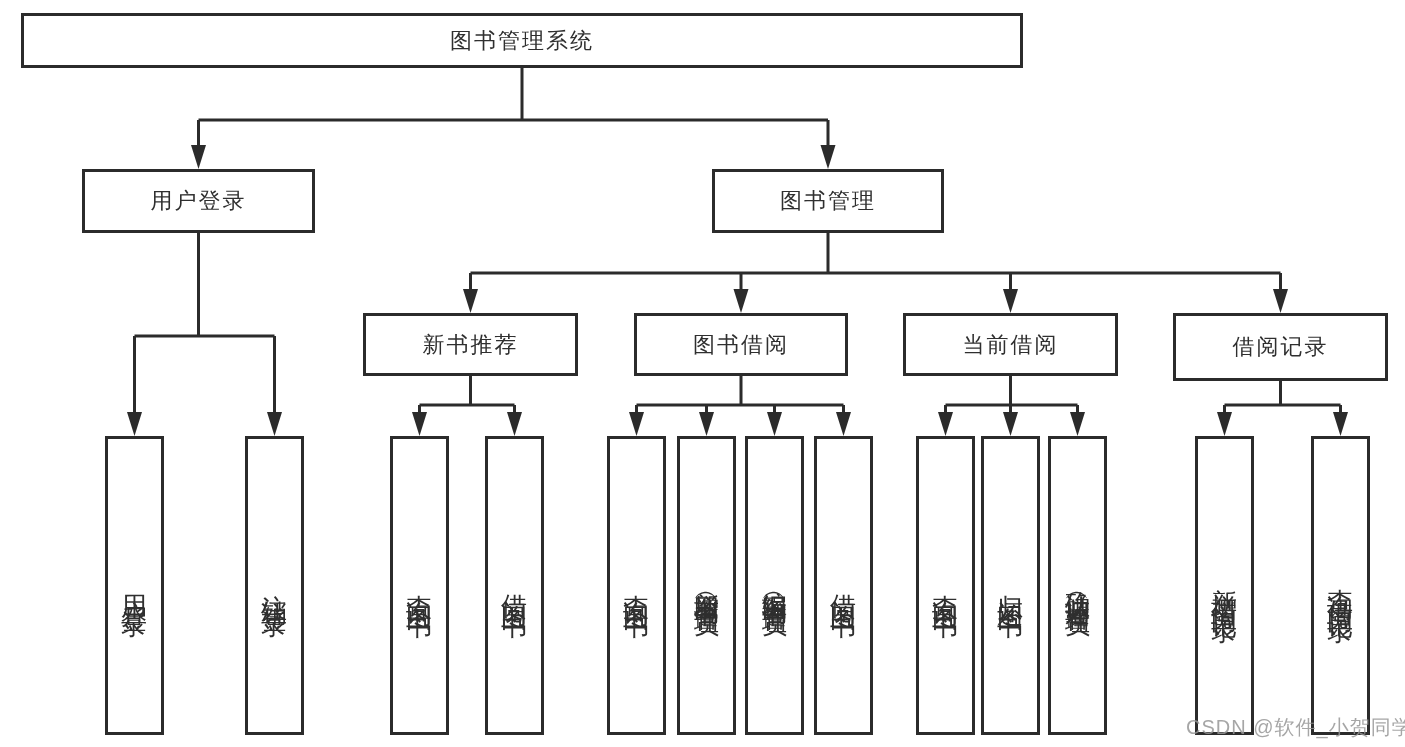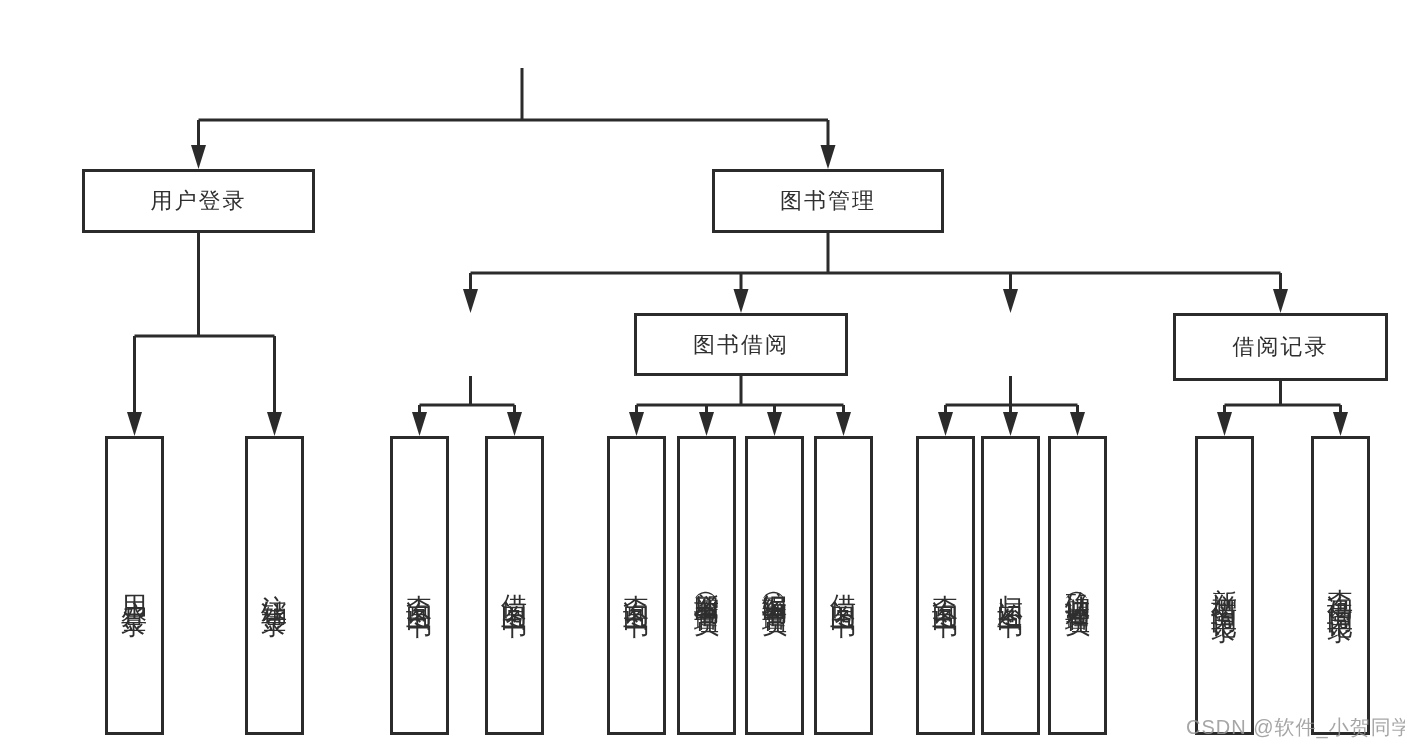--- a/index.html
+++ b/index.html
@@ -98,30 +98,39 @@
       <polygon points="767,412 782,412 774.5,436"></polygon>
       <polygon points="836,412 851,412 843.5,436"></polygon>
       <polygon points="938,412 953,412 945.5,436"></polygon>
       <polygon points="1003,412 1018,412 1010.5,436"></polygon>
       <polygon points="1070,412 1085,412 1077.5,436"></polygon>
       <polygon points="1217,412 1232,412 1224.5,436"></polygon>
       <polygon points="1333,412 1348,412 1340.5,436"></polygon>
     </g>
   </svg>
 
+  <div class="box" style="left:21px; top:13px; width:1002px; height:55px;">
+    <span class="h-label">图书管理系统</span>
+  </div>
 
   <div class="box" style="left:82px; top:169px; width:233px; height:64px;">
     <span class="h-label">用户登录</span>
   </div>
   <div class="box" style="left:712px; top:169px; width:232px; height:64px;">
     <span class="h-label">图书管理</span>
   </div>
 
+  <div class="box" style="left:363px; top:313px; width:215px; height:63px;">
+    <span class="h-label">新书推荐</span>
+  </div>
   <div class="box" style="left:634px; top:313px; width:214px; height:63px;text-align:center;">
     <span class="h-label">图书借阅</span>
+  </div>
+  <div class="box" style="left:903px; top:313px; width:215px; height:63px;">
+    <span class="h-label">当前借阅</span>
   </div>
   <div class="box" style="left:1173px; top:313px; width:215px; height:68px;">
     <span class="h-label">借阅记录</span>
   </div>
 
   <div class="box" style="left:105px; top:436px; width:59px; height:299px;">
     <span class="v-label">用户登录</span>
   </div>
   <div class="box" style="left:245px; top:436px; width:59px; height:299px;">
     <span class="v-label">注销登录</span>

